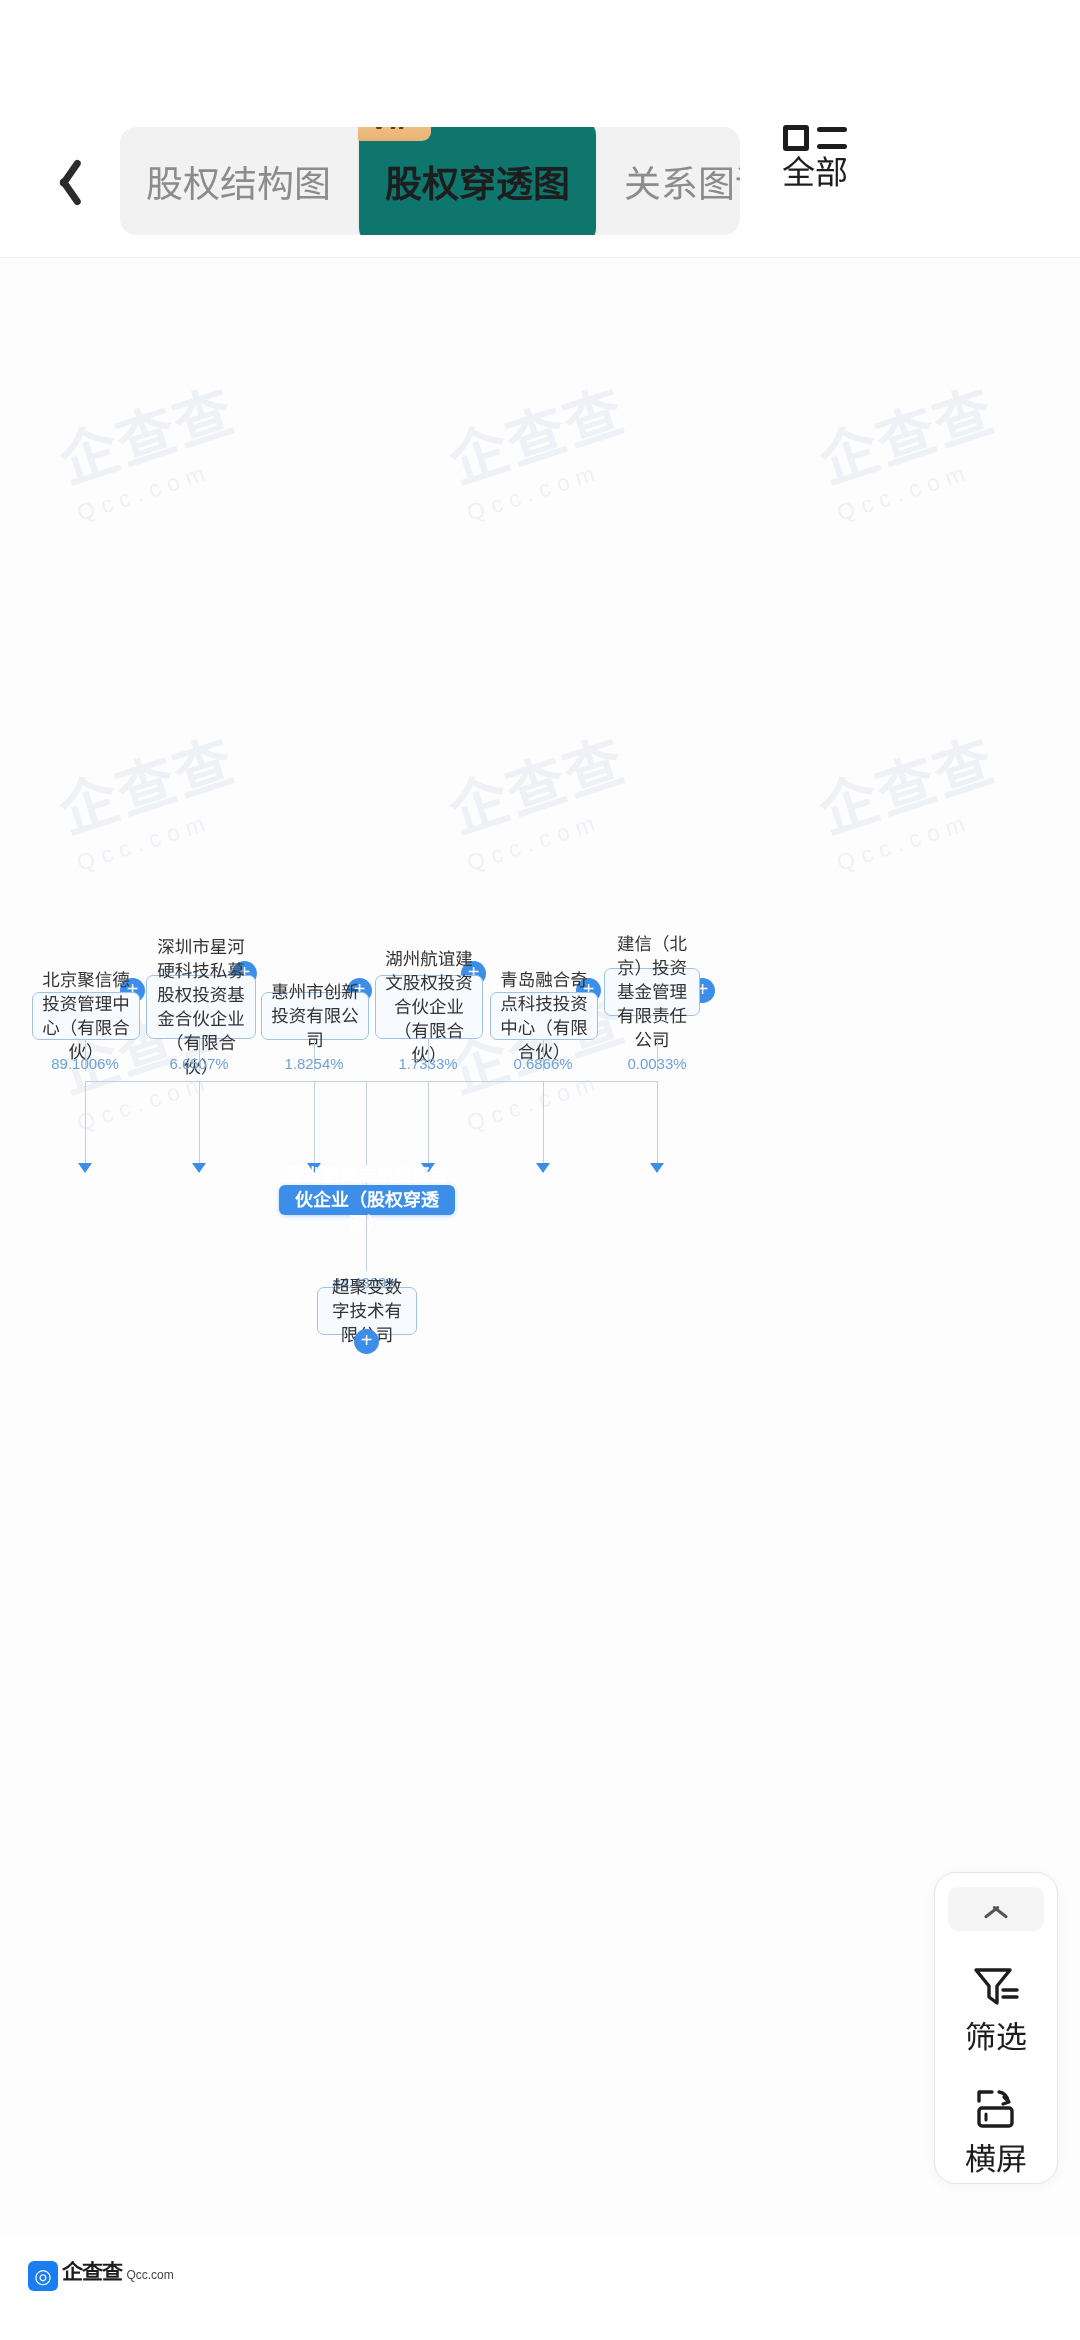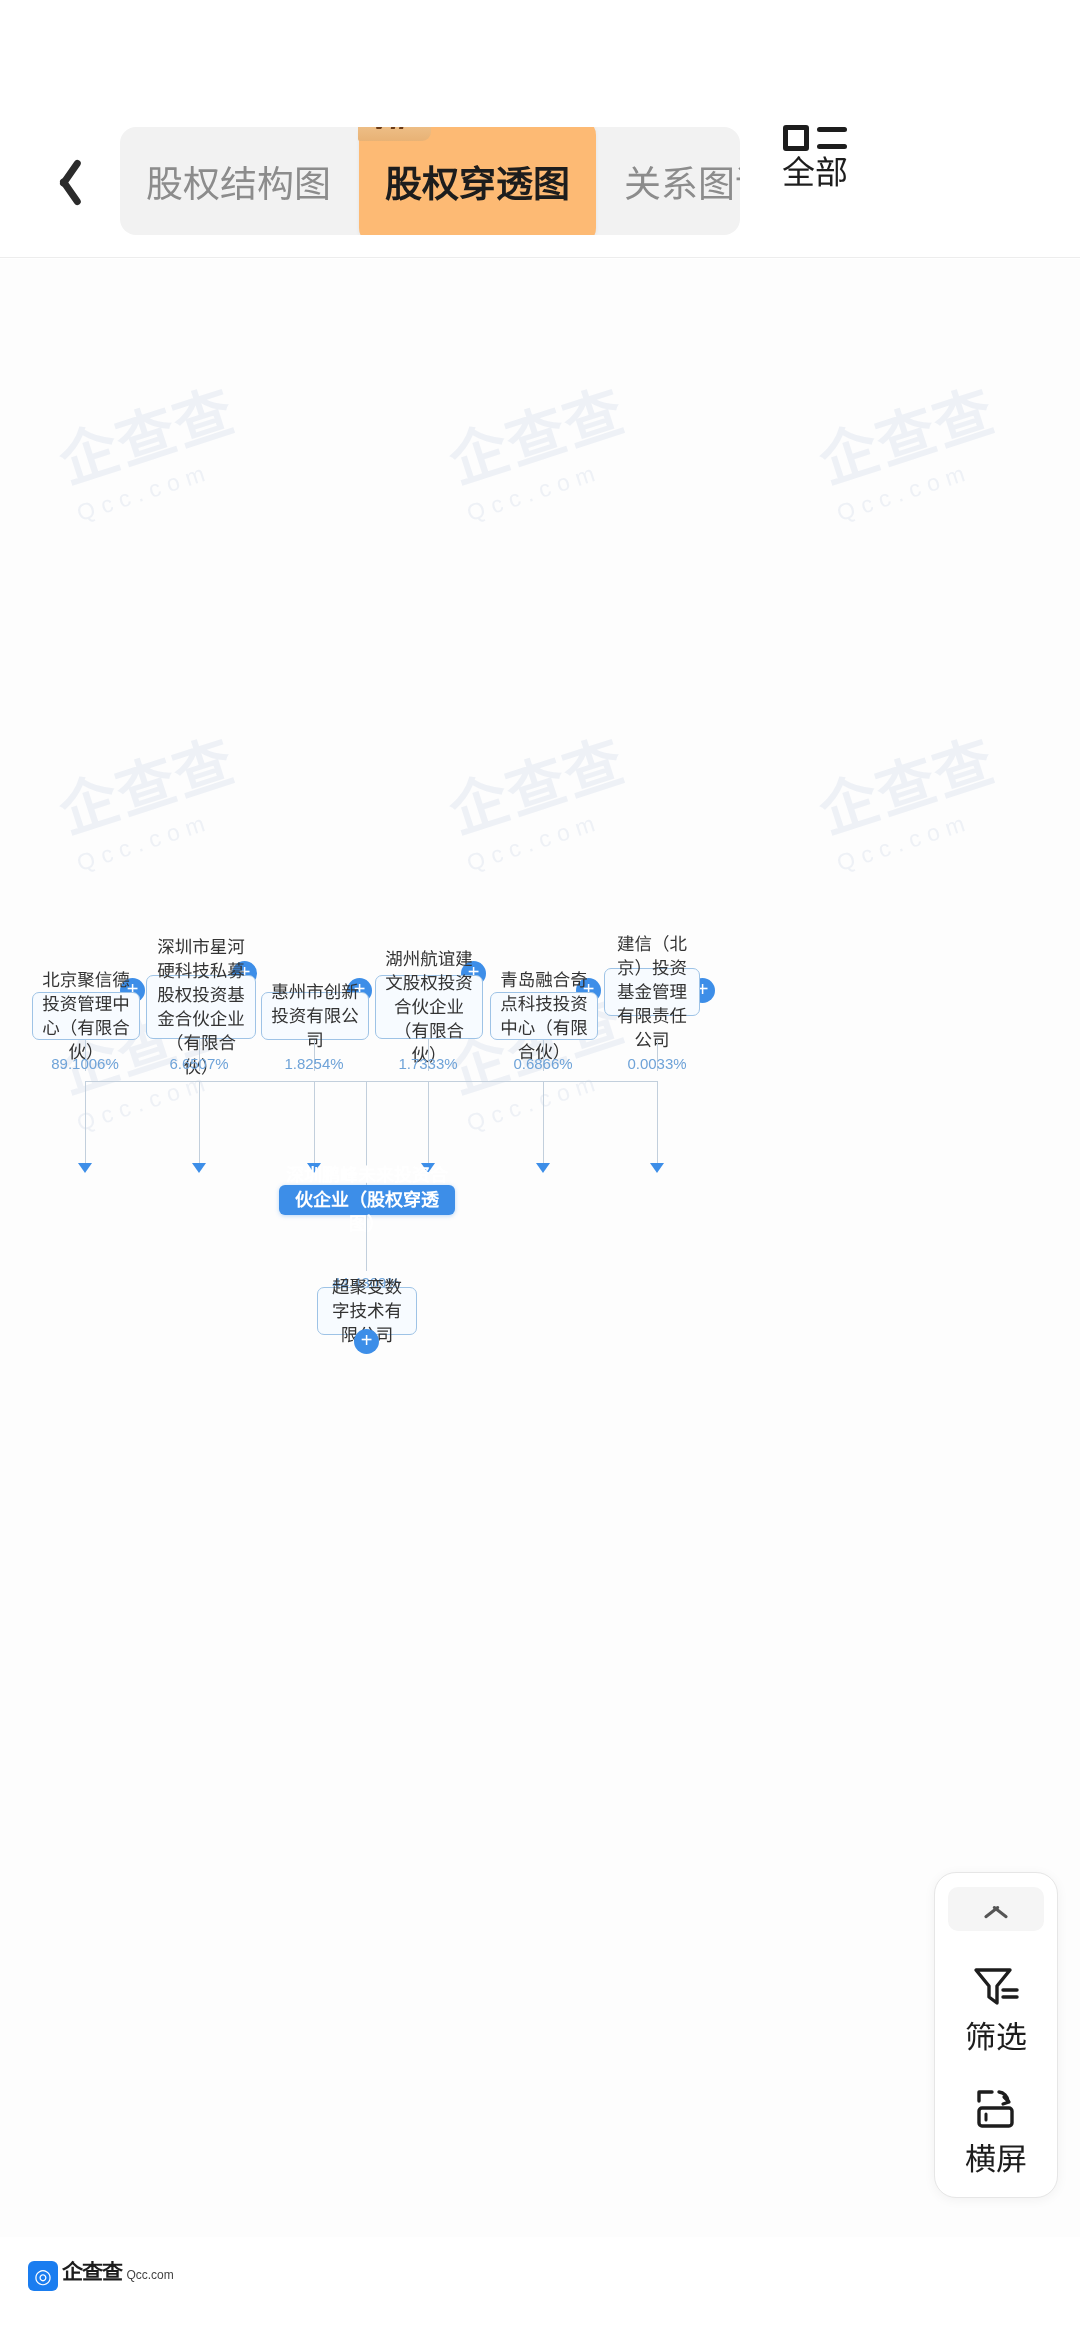--- a/index.html
+++ b/index.html
@@ -34,21 +34,21 @@
     height:108px; background:#f2f2f2; border-radius:16px;
     display:flex; align-items:center; overflow:hidden;
     width:620px;
   }
   .tab {
     height:108px; display:flex; align-items:center; justify-content:center;
     padding:0 26px; font-size:37px; color:#8c8c8c; white-space:nowrap;
     cursor:pointer; position:relative; z-index:1;
   }
   .tab.active {
-    background:#fdba74; border-radius:16px; color:#1d1d1d; font-weight:bold;
+    background:#0f766e; border-radius:16px; color:#1d1d1d; font-weight:bold;
     height:125px; margin:0 2px;
     box-shadow:0 1px 4px rgba(0,0,0,0.06);
   }
   .vip-badge {
     position:absolute; left:238px; top:-26px; z-index:5;
     background:linear-gradient(180deg,#f7d3a4 0%,#e8b275 100%);
     color:#6b3a15; font-size:28px; font-weight:bold; font-style:italic;
     padding:3px 13px 5px; border-radius:9px 9px 9px 2px;
     letter-spacing:0.5px; line-height:1.15;
   }
@@ -107,21 +107,21 @@
   .pct {
     position:absolute; font-size:15px; color:#6fa3d8; white-space:nowrap;
     transform:translateX(-50%); cursor:pointer;
   }
 
   
   .toolbar {
     position:absolute; right:22px; top:1872px; width:124px;
     background:#fff; border:1px solid #e6e6e6; border-radius:22px;
     display:flex; flex-direction:column; align-items:center;
-    padding:14px 0 22px; box-shadow:0 2px 12px rgba(0,0,0,0.05);
+    padding:14px 0 8px; box-shadow:0 2px 12px rgba(0,0,0,0.05);
   }
   .tb-collapse {
     width:96px; height:44px; background:#f5f5f5; border-radius:10px;
     display:flex; align-items:center; justify-content:center; cursor:pointer;
   }
   .chev-up { width:30px; height:16px; position:relative; }
   .chev-up::before, .chev-up::after {
     content:""; position:absolute; top:4px; width:18px; height:3.4px;
     background:#555; border-radius:2px;
   }

